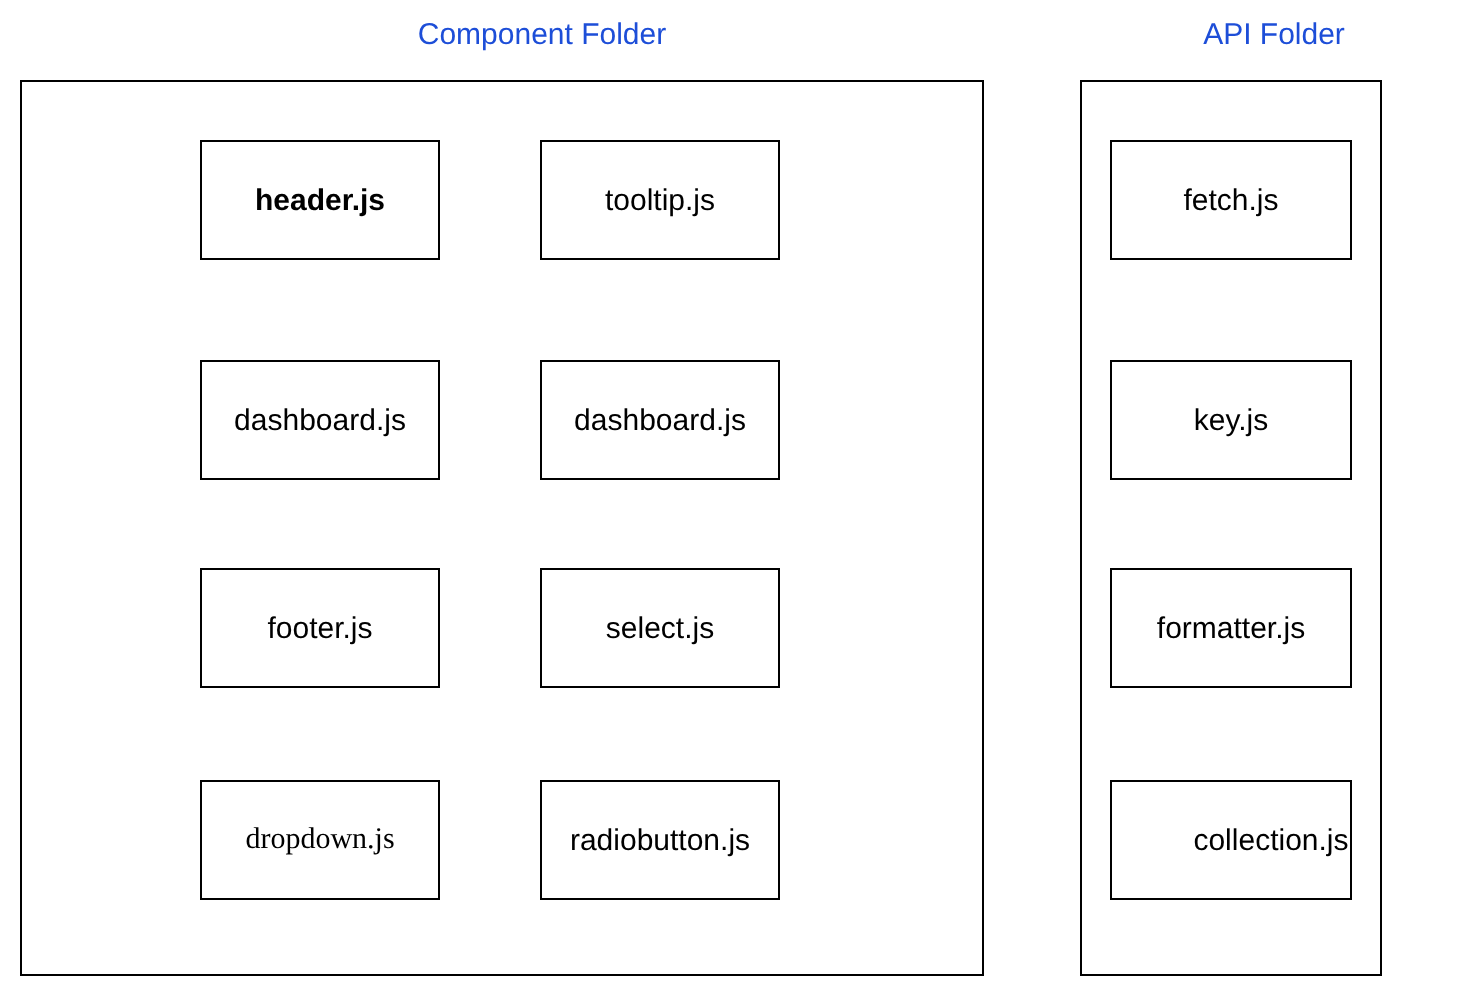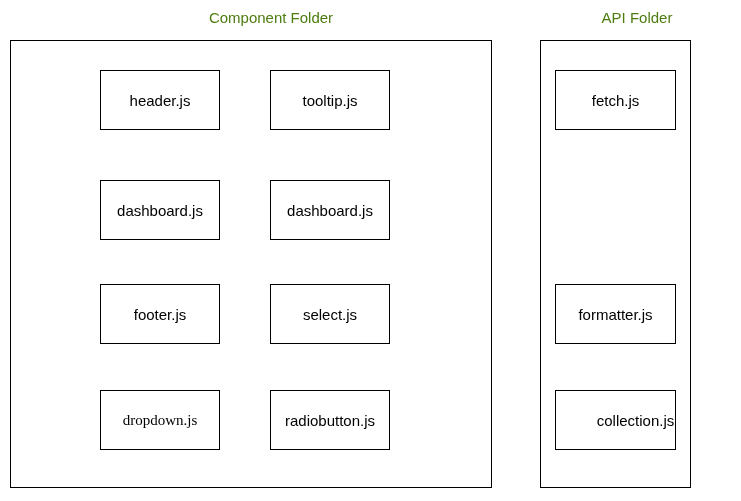--- a/index.html
+++ b/index.html
@@ -16,21 +16,21 @@
     color: #000000;
     overflow: hidden;
   }
   .folder-title {
     position: absolute;
     top: 9px;
     transform: translateX(-50%);
     font-size: 15px;
     line-height: 17px;
     white-space: nowrap;
-    color: #4d7c0f;
+    color: #1d4ed8;
   }
   .folder-container {
     position: absolute;
     border: 1px solid #000000;
     background: #ffffff;
     box-sizing: border-box;
   }
   .file-box {
     position: absolute;
     width: 120px;
@@ -51,29 +51,30 @@
 
 <div class="diagram">
 
   <div class="folder-title" style="left:271px;">Component Folder</div>
   <div class="folder-title" style="left:637px;">API Folder</div>
 
   <div class="folder-container" style="left:10px; top:40px; width:482px; height:448px;"></div>
 
   <div class="folder-container" style="left:540px; top:40px; width:151px; height:448px;"></div>
 
-  <div class="file-box" style="left:100px; top:70px;">header.js</div>
+  <div class="file-box" style="left:100px; top:70px;font-weight:bold;">header.js</div>
   <div class="file-box" style="left:270px; top:70px;">tooltip.js</div>
 
   <div class="file-box" style="left:100px; top:180px;">dashboard.js</div>
   <div class="file-box" style="left:270px; top:180px;">dashboard.js</div>
 
   <div class="file-box" style="left:270px; top:284px;">select.js</div>
   <div class="file-box" style="left:100px; top:284px;">footer.js</div>
 
   <div class="file-box" style="left:100px; top:390px;font-family:Liberation Serif, serif;">dropdown.js</div>
   <div class="file-box" style="left:555px; top:70px; width:121px;">fetch.js</div>
 
   <div class="file-box" style="left:270px; top:390px;">radiobutton.js</div>
+  <div class="file-box" style="left:555px; top:180px; width:121px;">key.js</div>
   <div class="file-box" style="left:555px; top:284px; width:121px;">formatter.js</div>
   <div class="file-box" style="left:555px; top:390px; width:121px;padding-left:40px;">collection.js</div>
 
 </div>
 
 </body></html>

